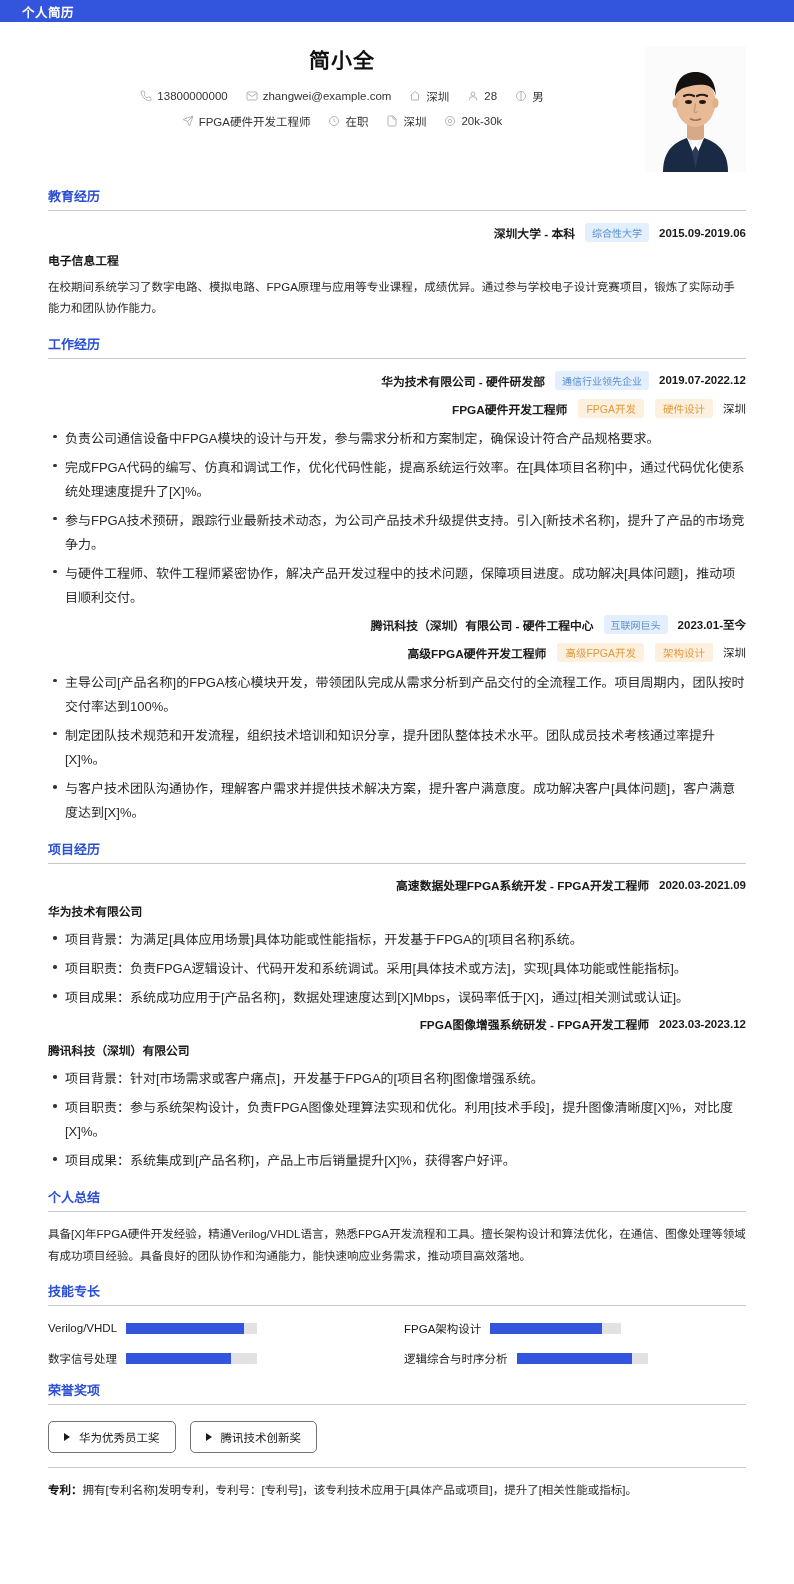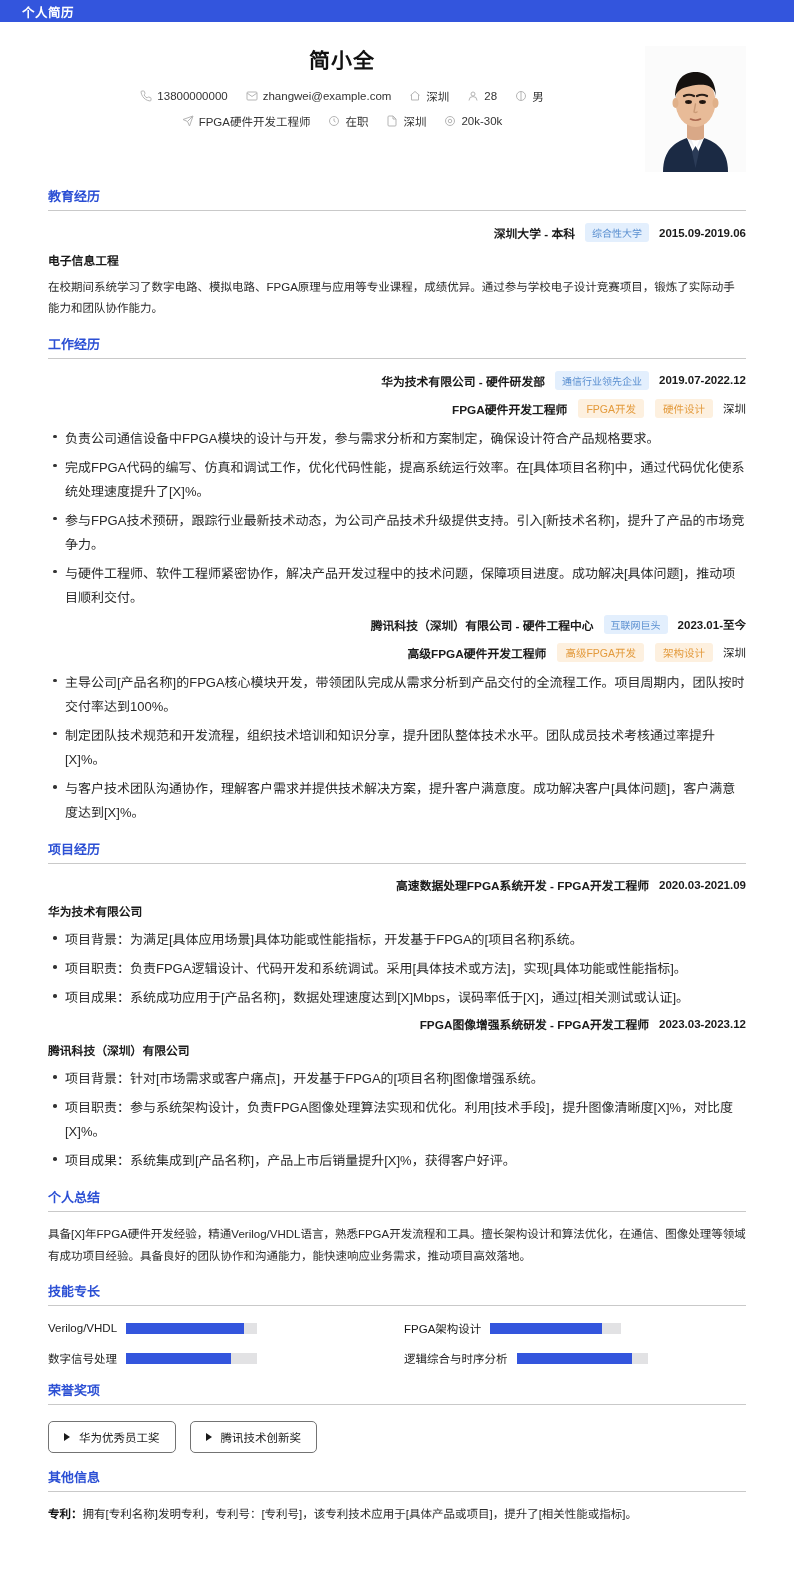--- a/index.html
+++ b/index.html
@@ -525,20 +525,19 @@
         <span>华为优秀员工奖</span>
       </span>
       <span class="award-chip">
         <span class="tri"></span>
         <span>腾讯技术创新奖</span>
       </span>
     </div>
   </div>
 
   <div class="section">
-    <div class="sec-head">其他信息</div>
     <div class="sec-rule"></div>
     <div class="other-line">
       <span class="other-label">专利：</span><span>拥有[专利名称]发明专利，专利号：[专利号]，该专利技术应用于[具体产品或项目]，提升了[相关性能或指标]。</span>
     </div>
   </div>
 
 </div>
 
 </body></html>

